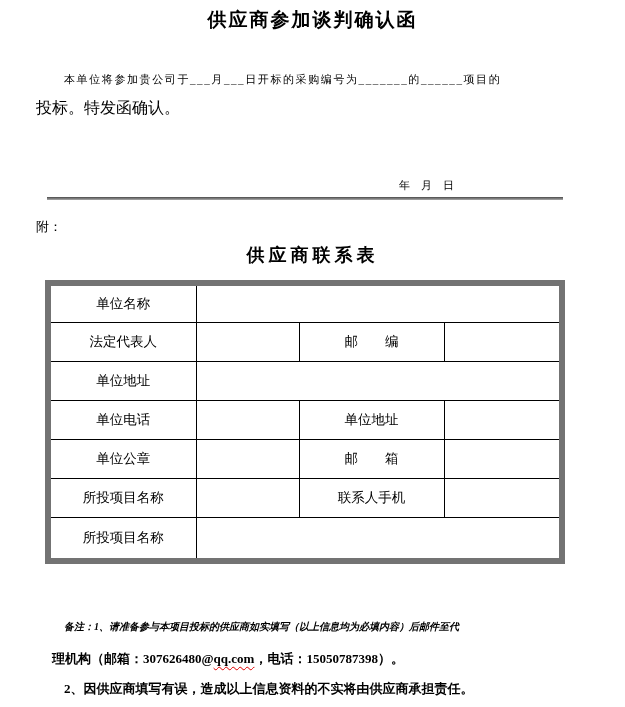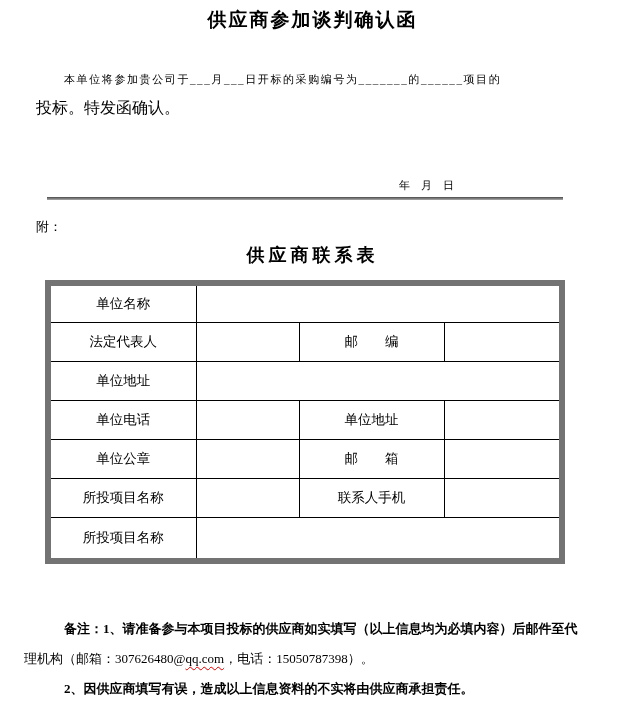--- a/index.html
+++ b/index.html
@@ -59,25 +59,25 @@
   table.contact td{
     border:1px solid #000;
     text-align:center;vertical-align:middle;
     padding:0;overflow:hidden;
   }
   table.contact{border:6px solid #737373;}
   tr.r{height:39px;}
   tr.r-last{height:44px;padding-left:8px;}
   .notes-line1{
     position:absolute;top:620px;left:64px;
-    font-size:13px;font-weight:bold;white-space:nowrap;
+    font-size:10px;font-weight:bold;white-space:nowrap;font-style:italic;
   }
   .notes-line2{
-    position:absolute;top:650px;left:24px;
-    font-size:13px;font-weight:normal;white-space:nowrap;
+    position:absolute;top:650px;left:52px;
+    font-size:13px;font-weight:bold;white-space:nowrap;
   }
   .notes-line3{
     position:absolute;top:680px;left:64px;
     font-size:13px;font-weight:bold;white-space:nowrap;font-family:Liberation Serif, serif;
   }
   .squiggle{
     text-decoration:underline;
     text-decoration-style:wavy;
     text-decoration-color:#e00000;
     text-decoration-thickness:1px;

